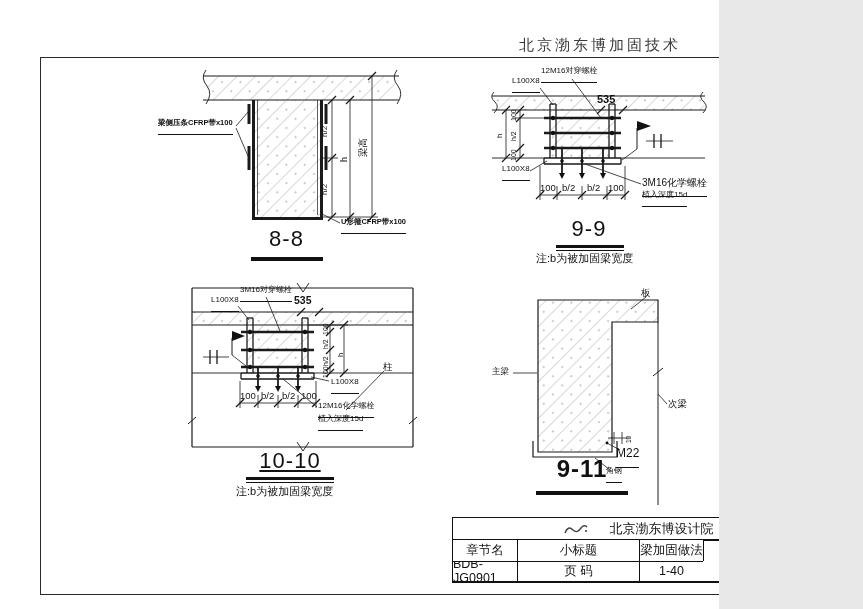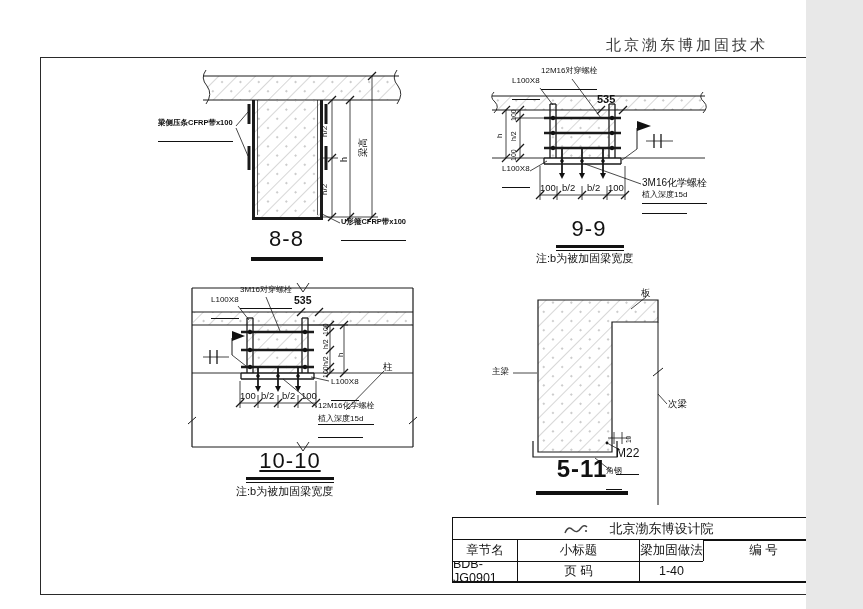--- a/index.html
+++ b/index.html
@@ -1,23 +1,23 @@
 <!DOCTYPE html>
 <html><head>
 <meta charset="utf-8">
 <style>
   html,body{margin:0;padding:0;background:#e8e8e8;}
-  #page{position:relative;width:806px;height:609px;background:#fff;overflow:hidden;
+  #page{position:relative;width:719px;height:609px;background:#fff;overflow:hidden;
         font-family:"Liberation Sans","DejaVu Sans",sans-serif;color:#111;}
   .frame{position:absolute;left:40px;top:57px;width:781px;height:536px;border:1.5px solid #2a2a2a;}
   .hdr{position:absolute;top:36px;right:36px;font-family:"Liberation Serif","DejaVu Serif",serif;
        font-size:15px;letter-spacing:3px;color:#3a3a3a;border-bottom:1px solid #555;padding:0 2px 2px 6px;}
   svg.art{position:absolute;left:0;top:0;pointer-events:none;}
   .lbl{position:absolute;white-space:nowrap;line-height:1.05;color:#111;}
-  .u{border-bottom:1px solid #111;padding-bottom:14px;}
+  .u{border-bottom:1px solid #111;padding-bottom:7px;}
   .b{font-weight:bold;}
   .rot{transform-origin:0 0;transform:rotate(-90deg);}
   .sec-title{position:absolute;text-align:center;font-size:22px;letter-spacing:1px;color:#111;}
   .bar{position:absolute;background:#111;}
   
   .tblock{position:absolute;left:452px;top:517px;width:372px;height:66px;border:1.5px solid #111;
           border-bottom-width:2.5px;box-sizing:border-box;background:#fff;font-size:12.5px;}
   .tb-r1{height:21px;display:flex;align-items:center;justify-content:center;gap:21px;
          border-bottom:1px solid #111;font-family:"Liberation Serif","DejaVu Serif",serif;font-size:13px;}
   .tb-grid{display:grid;grid-template-columns:64px 122px 64px 1fr;grid-auto-rows:20.5px;}
@@ -353,21 +353,21 @@
   <div class="bar" style="left:246px;top:477px;width:88px;height:3px;"></div>
   <div class="bar" style="left:246px;top:482px;width:88px;height:1px;"></div>
   <div class="lbl" style="left:236px;top:486px;font-size:11px;">注:b为被加固梁宽度</div>
 
   <div class="lbl" style="left:641px;top:288px;font-size:9.5px;">板</div>
   <div class="lbl" style="left:492px;top:367px;font-size:8.5px;">主梁</div>
   <div class="lbl" style="left:668px;top:399px;font-size:9.5px;">次梁</div>
   <div class="lbl rot" style="left:626px;top:443px;font-size:6.5px;">10</div>
   <div class="lbl u" style="left:616px;top:447px;font-size:12px;">M22</div>
   <div class="lbl u" style="left:606px;top:467px;font-size:8px;">角钢</div>
-  <div class="sec-title b" style="left:528px;top:455px;width:108px;font-size:24px;">5-11</div>
+  <div class="sec-title b" style="left:528px;top:455px;width:108px;font-size:24px;">9-11</div>
   <div class="bar" style="left:536px;top:491px;width:92px;height:4px;"></div>
 
   <div class="tblock">
     <div class="tb-r1">
       <svg width="26" height="14" viewBox="0 0 26 14">
         <path d="M2,11 Q5,3 10,8 Q14,12 18,6 Q21,2 24,5" stroke="#444" stroke-width="1.4" fill="none"></path>
         <circle cx="23" cy="9" r="1.1" fill="#444"></circle>
       </svg>
       <span>北京渤东博设计院</span>
     </div>

